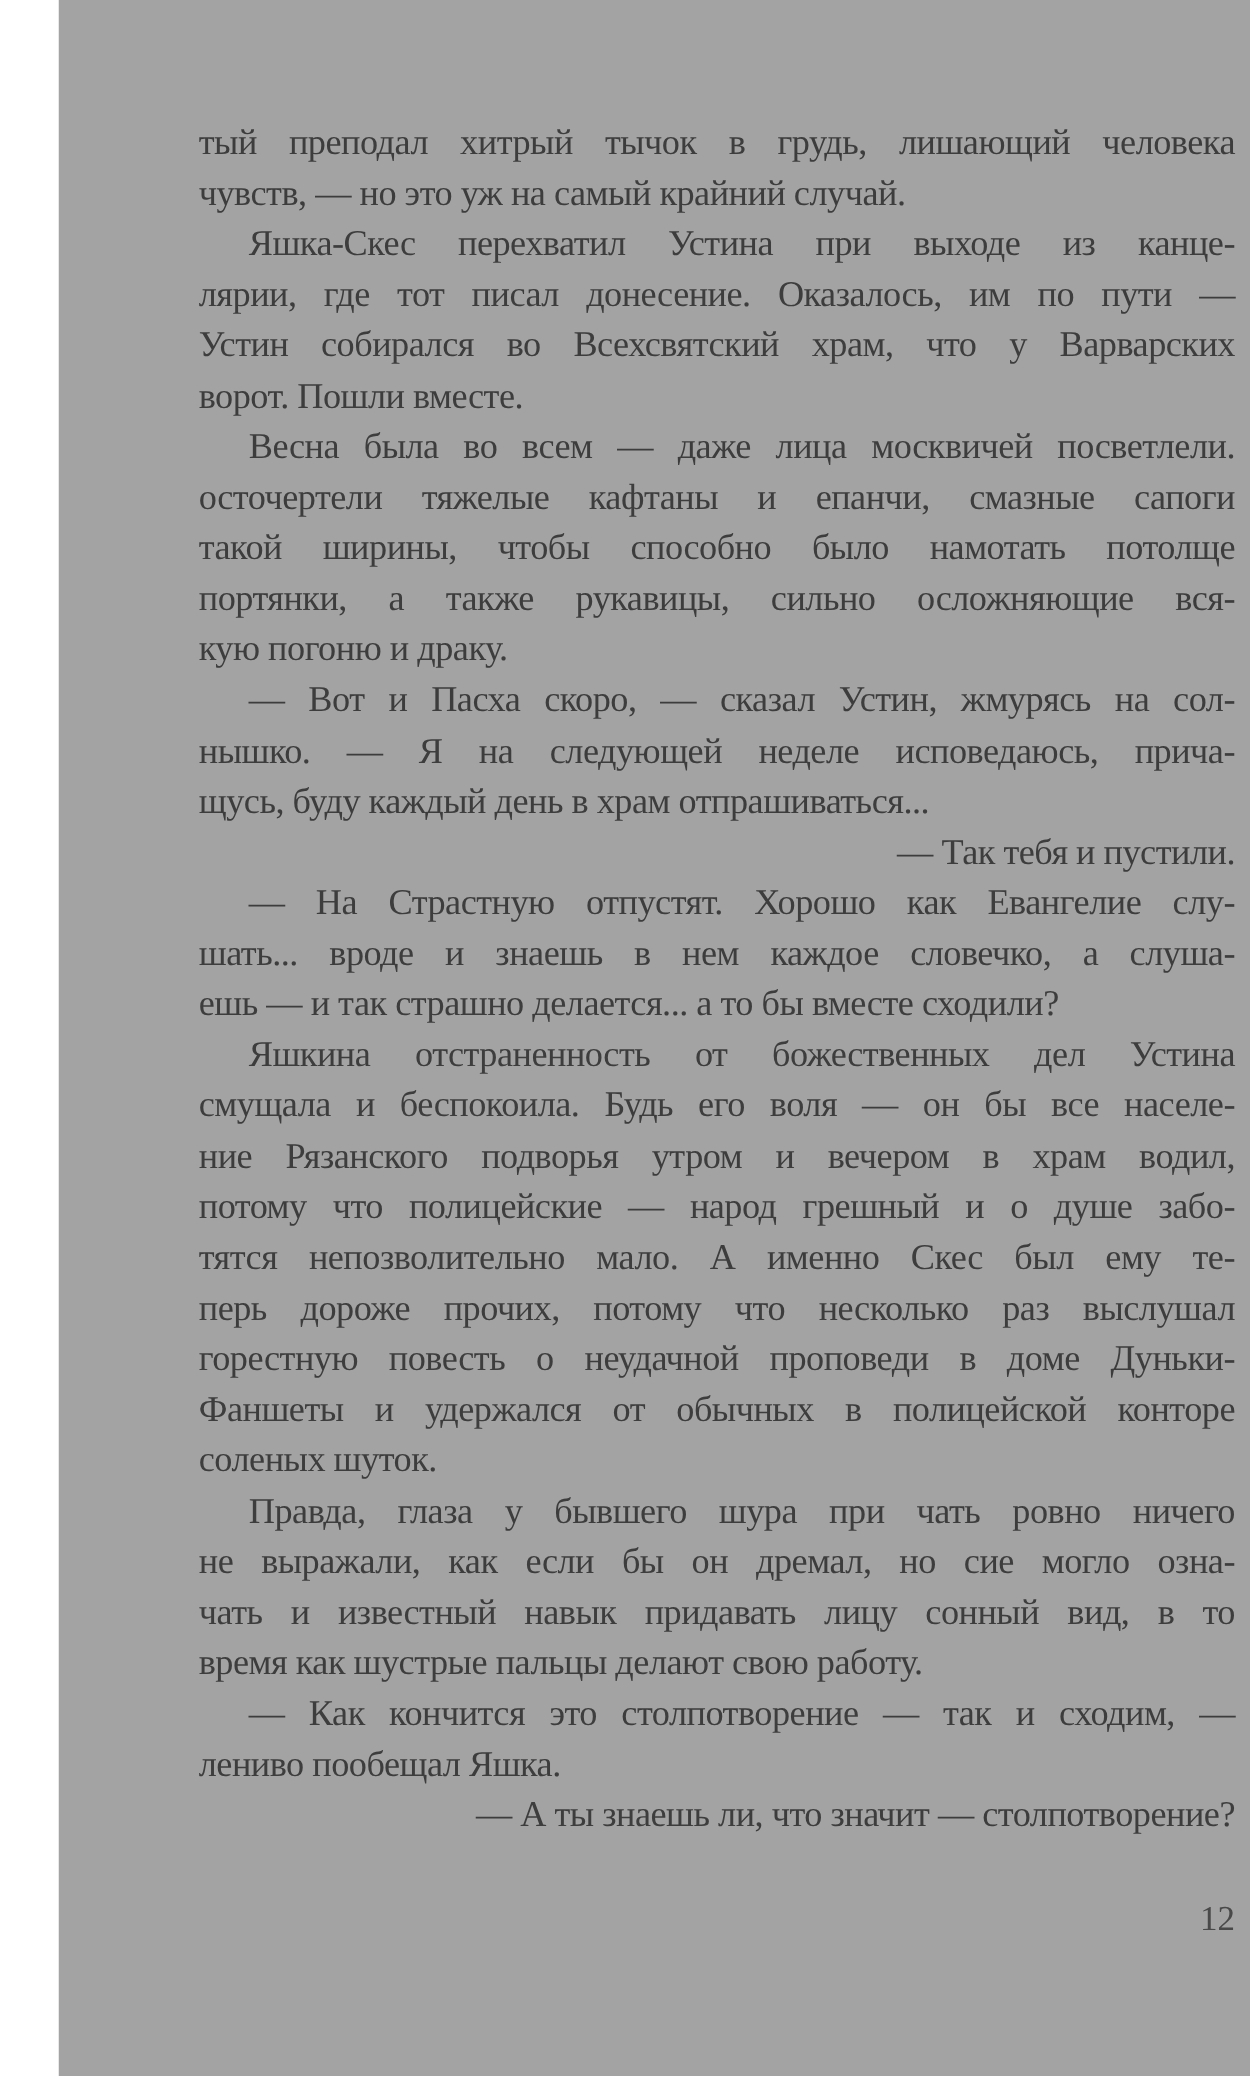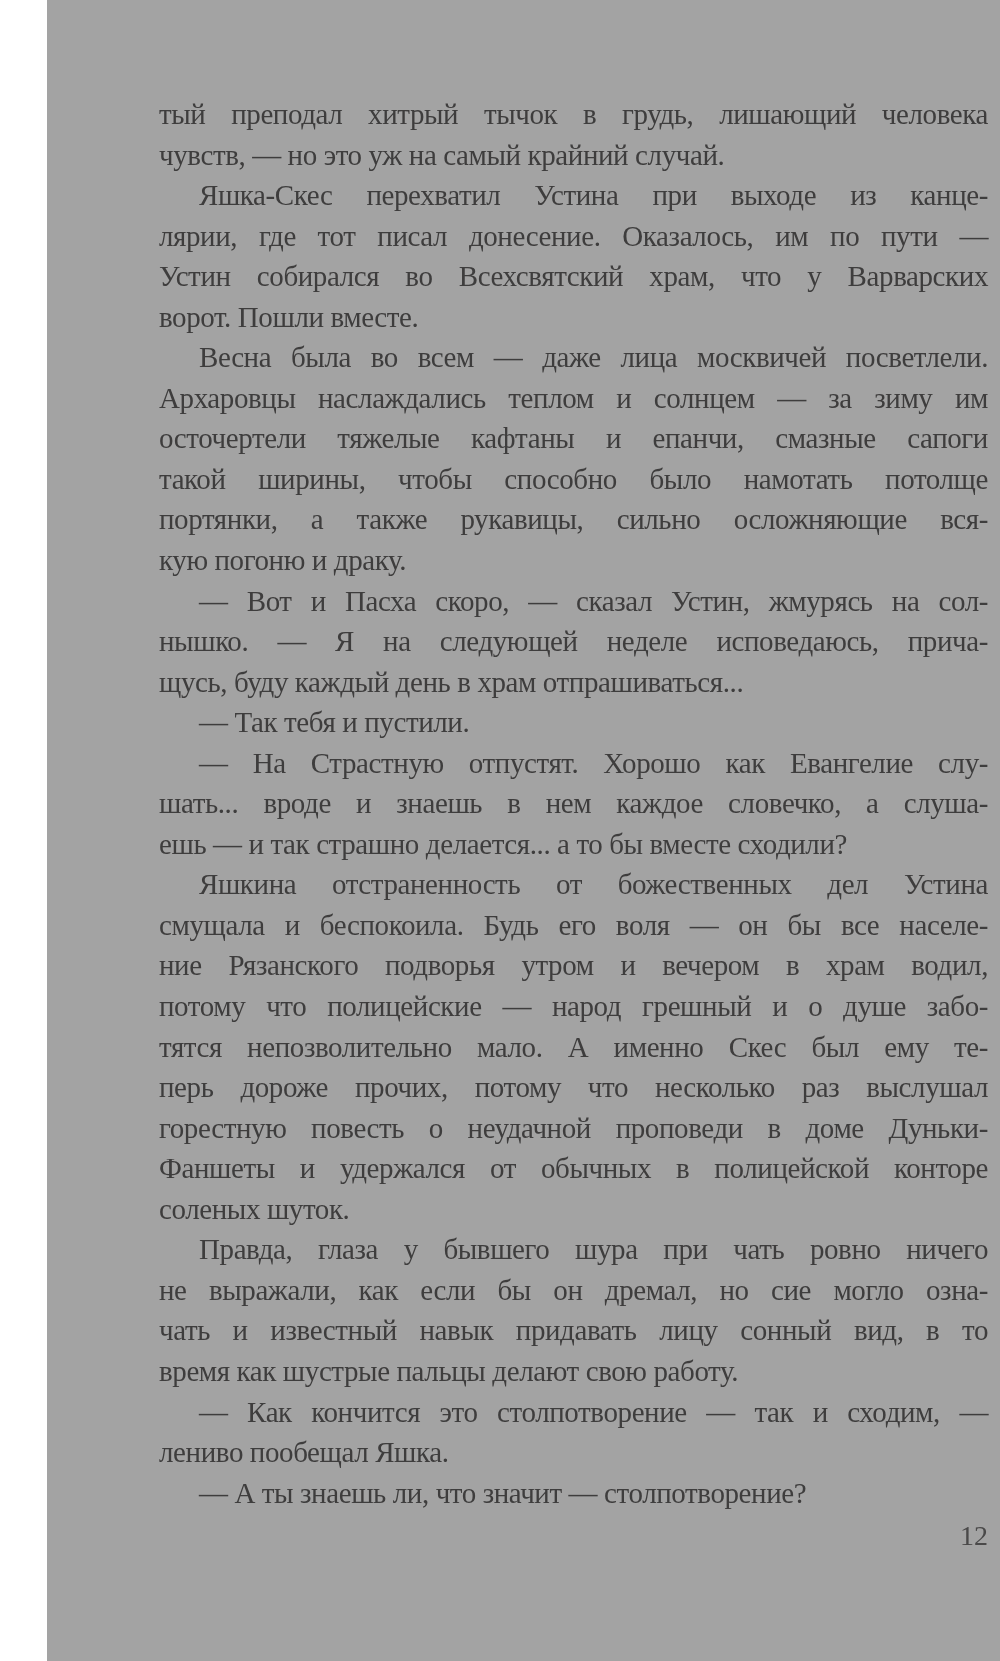--- a/index.html
+++ b/index.html
@@ -29,20 +29,21 @@
     height: 40.55px;
     white-space: normal;
     text-align: left;
   }
   .line.j {
     text-align: justify;
     text-align-last: justify;
   }
   .line.i {
     padding-left: 40px;
+    text-align: right;
   }
   .page-number {
     position: absolute;
     left: 112px;
     top: 1519px;
     width: 829px;
     text-align: right;
     font-size: 28px;
     line-height: 34px;
     color: #4a4949;
@@ -53,21 +54,20 @@
 
 <div class="page">
   <div class="text-block">
       <div class="line j">тый преподал хитрый тычок в грудь, лишающий человека</div>
       <div class="line">чувств, — но это уж на самый крайний случай.</div>
       <div class="line j i">Яшка-Скес перехватил Устина при выходе из канце-</div>
       <div class="line j">лярии, где тот писал донесение. Оказалось, им по пути —</div>
       <div class="line j">Устин собирался во Всехсвятский храм, что у Варварских</div>
       <div class="line">ворот. Пошли вместе.</div>
       <div class="line j i">Весна была во всем — даже лица москвичей посветлели.</div>
-      <div class="line j">Архаровцы наслаждались теплом и солнцем — за зиму им</div>
       <div class="line j">осточертели тяжелые кафтаны и епанчи, смазные сапоги</div>
       <div class="line j">такой ширины, чтобы способно было намотать потолще</div>
       <div class="line j">портянки, а также рукавицы, сильно осложняющие вся-</div>
       <div class="line">кую погоню и драку.</div>
       <div class="line j i">— Вот и Пасха скоро, — сказал Устин, жмурясь на сол-</div>
       <div class="line j">нышко. — Я на следующей неделе исповедаюсь, прича-</div>
       <div class="line">щусь, буду каждый день в храм отпрашиваться...</div>
       <div class="line i">— Так тебя и пустили.</div>
       <div class="line j i">— На Страстную отпустят. Хорошо как Евангелие слу-</div>
       <div class="line j">шать... вроде и знаешь в нем каждое словечко, а слуша-</div>

